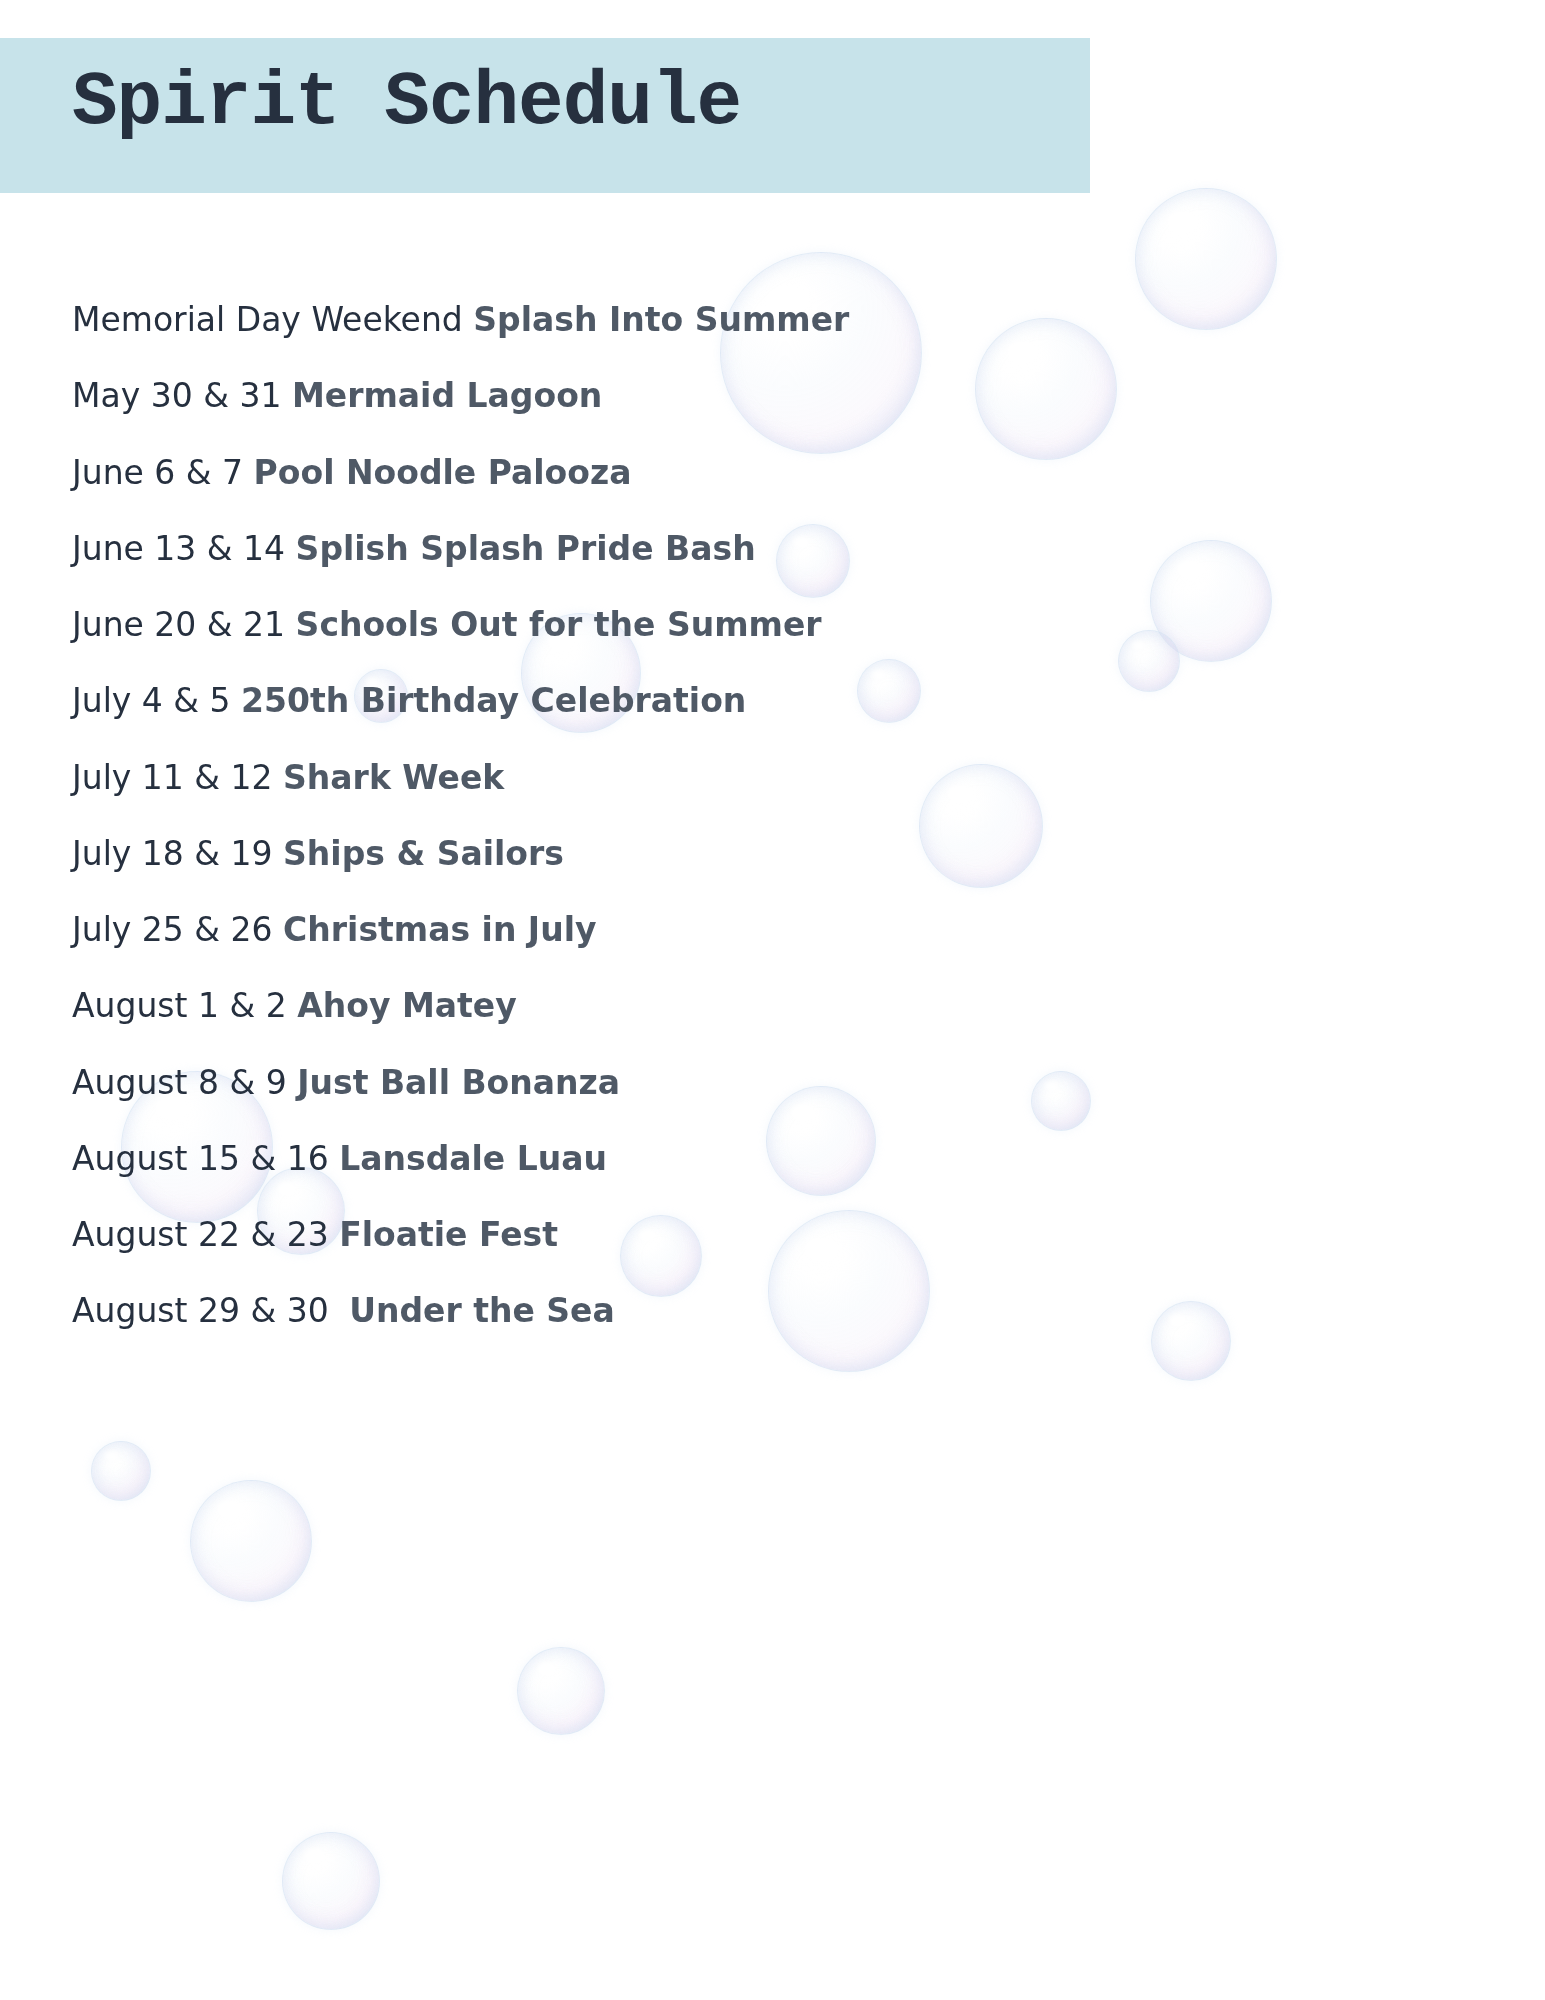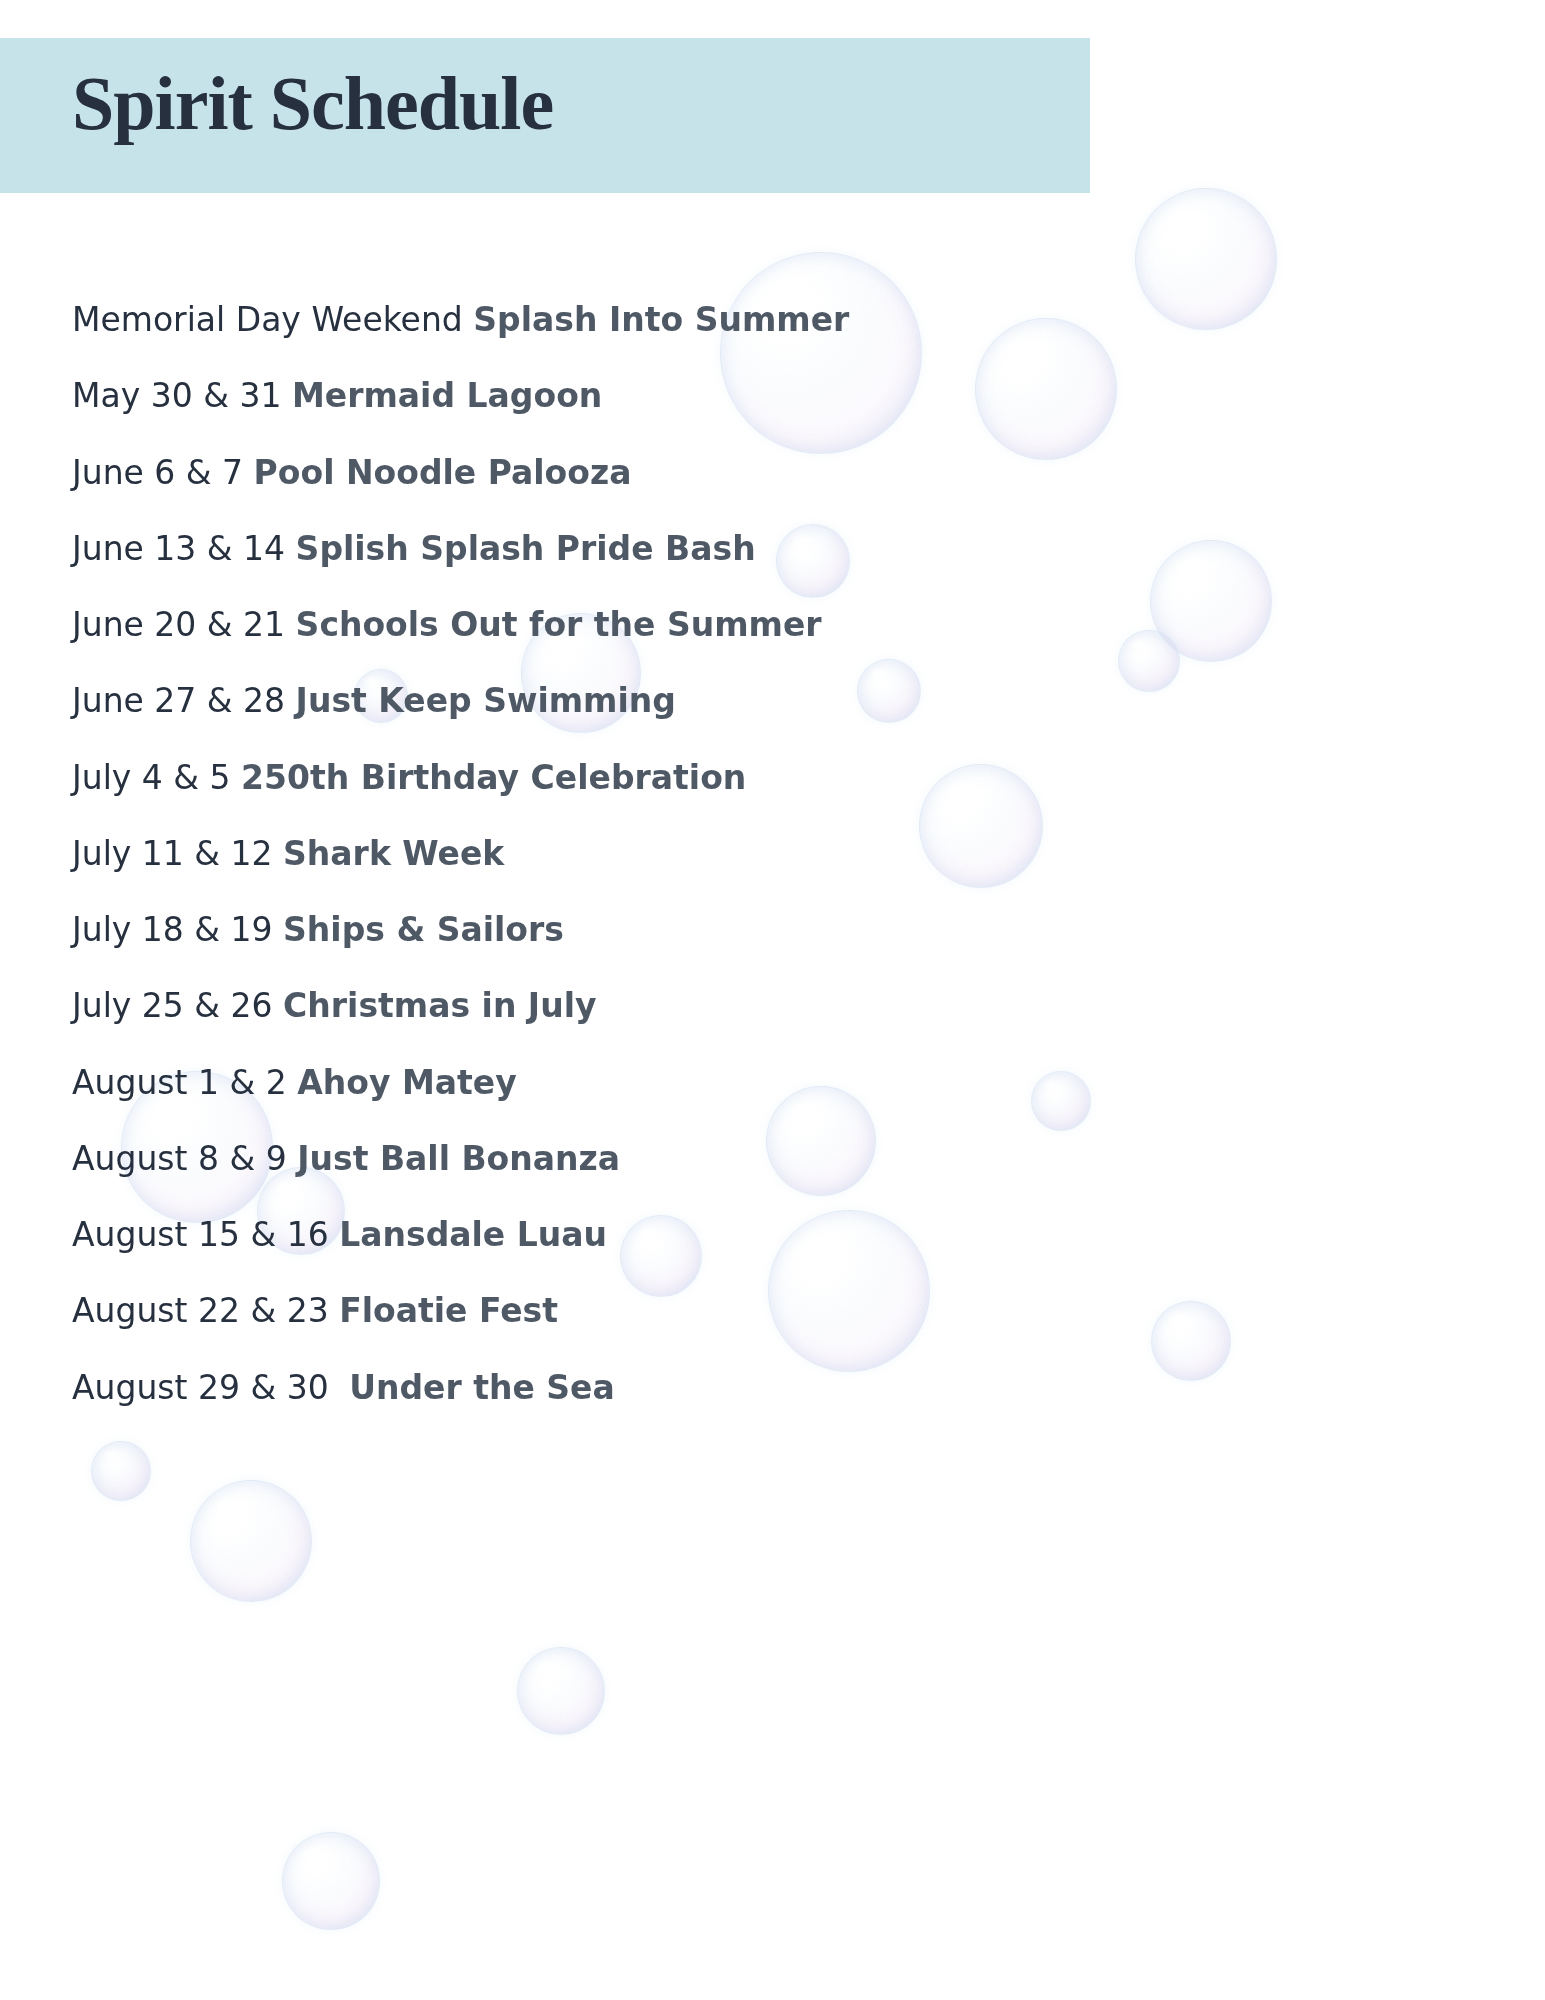--- a/index.html
+++ b/index.html
@@ -62,21 +62,21 @@
     width: 1090px;
     height: 155px;
     background: #c7e3ea;
     z-index: 2;
   }
   #page-title {
     position: absolute;
     left: 72px;
     top: 62px;
     z-index: 3;
-    font-family: Liberation Serif, serif;
+    font-family: Liberation Mono, monospace;
     font-size: 76px;
     font-weight: 700;
     letter-spacing: -1px;
     color: #26303f;
     line-height: 1.1;
     text-align: right;
   }
 
   
   #schedule-list {
@@ -136,21 +136,20 @@
 
 <div id="header-band"></div>
 <div id="page-title">Spirit Schedule</div>
 
 <div id="schedule-list">
     <div class="schedule-row"><span class="row-date">Memorial Day Weekend</span><span class="row-sep"></span><span class="row-title">Splash Into Summer</span></div>
     <div class="schedule-row"><span class="row-date">May 30 &amp; 31</span><span class="row-sep"></span><span class="row-title">Mermaid Lagoon</span></div>
     <div class="schedule-row"><span class="row-date">June 6 &amp; 7</span><span class="row-sep"></span><span class="row-title">Pool Noodle Palooza</span></div>
     <div class="schedule-row"><span class="row-date">June 13 &amp; 14</span><span class="row-sep"></span><span class="row-title">Splish Splash Pride Bash</span></div>
     <div class="schedule-row"><span class="row-date">June 20 &amp; 21</span><span class="row-sep"></span><span class="row-title">Schools Out for the Summer</span></div>
-    <div class="schedule-row"><span class="row-date">June 27 &amp; 28</span><span class="row-sep"></span><span class="row-title">Just Keep Swimming</span></div>
     <div class="schedule-row"><span class="row-date">July 4 &amp; 5</span><span class="row-sep"></span><span class="row-title">250th Birthday Celebration</span></div>
     <div class="schedule-row"><span class="row-date">July 11 &amp; 12</span><span class="row-sep"></span><span class="row-title">Shark Week</span></div>
     <div class="schedule-row"><span class="row-date">July 18 &amp; 19</span><span class="row-sep"></span><span class="row-title">Ships &amp; Sailors</span></div>
     <div class="schedule-row"><span class="row-date">July 25 &amp; 26</span><span class="row-sep"></span><span class="row-title">Christmas in July</span></div>
     <div class="schedule-row"><span class="row-date">August 1 &amp; 2</span><span class="row-sep"></span><span class="row-title">Ahoy Matey</span></div>
     <div class="schedule-row"><span class="row-date">August 8 &amp; 9</span><span class="row-sep"></span><span class="row-title">Just Ball Bonanza</span></div>
     <div class="schedule-row"><span class="row-date">August 15 &amp; 16</span><span class="row-sep"></span><span class="row-title">Lansdale Luau</span></div>
     <div class="schedule-row"><span class="row-date">August 22 &amp; 23</span><span class="row-sep"></span><span class="row-title">Floatie Fest</span></div>
     <div class="schedule-row tight wide-sep"><span class="row-date">August 29 &amp; 30</span><span class="row-sep"></span><span class="row-title">Under the Sea</span></div>
   </div>

